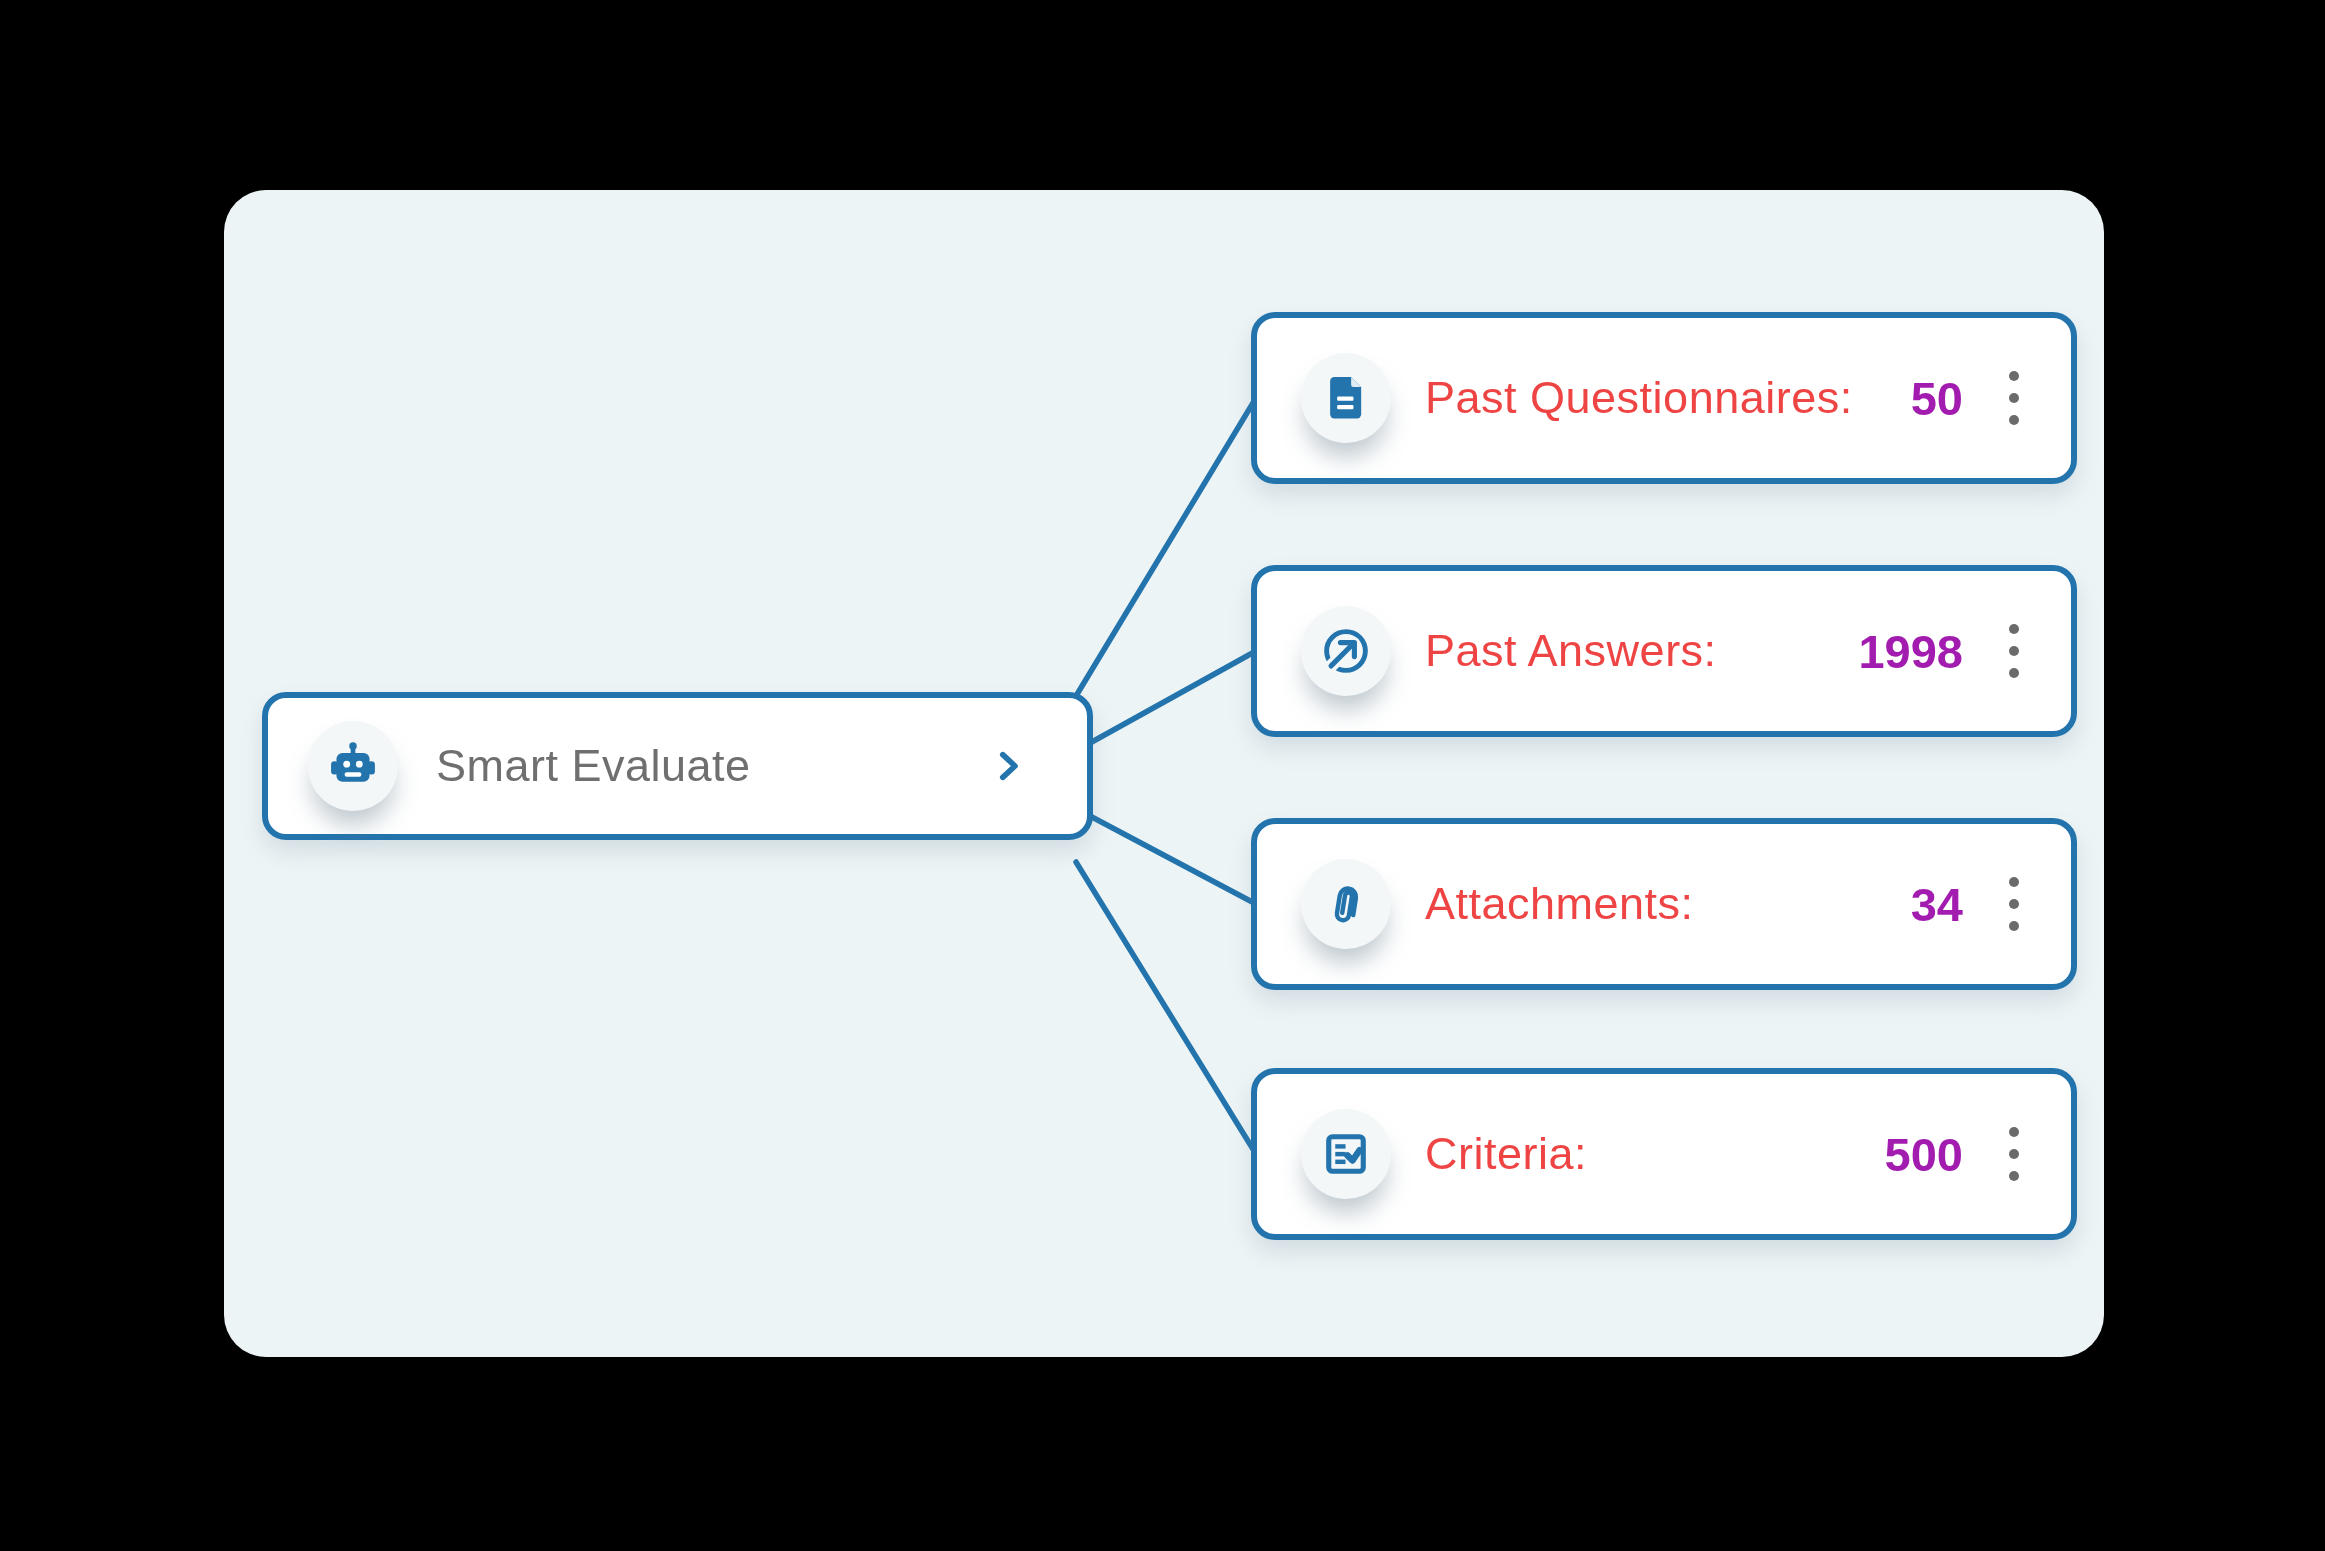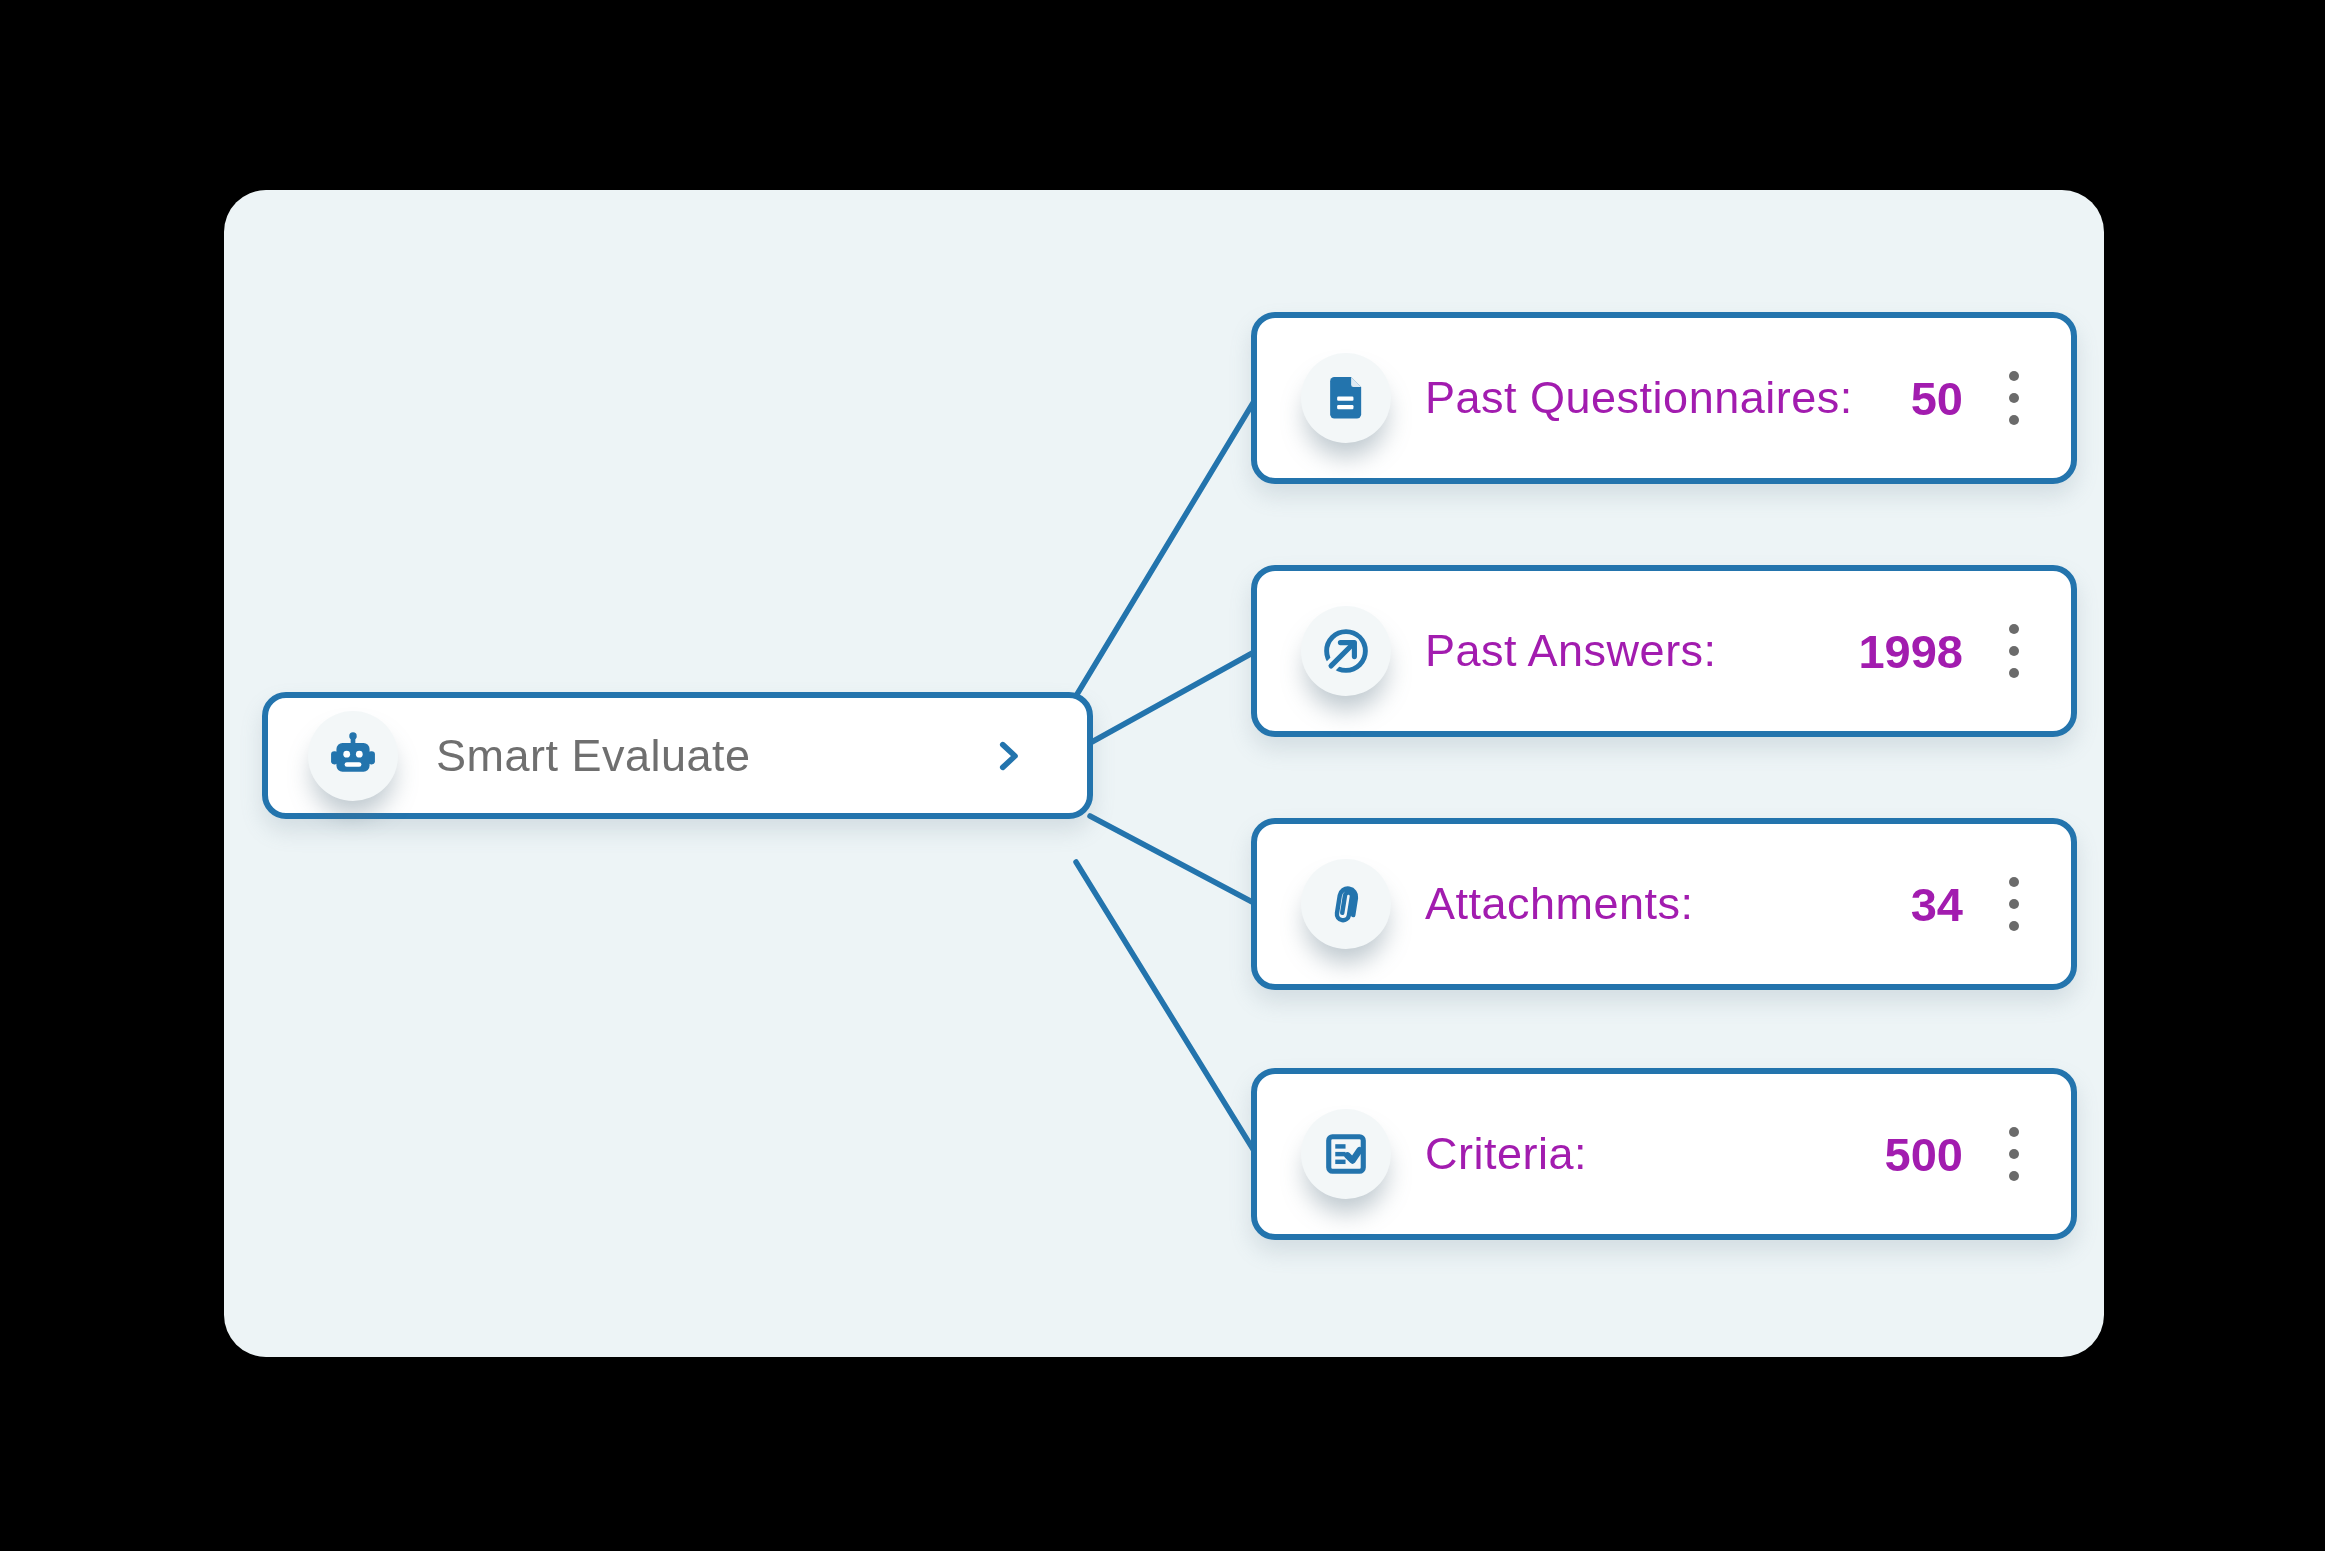--- a/index.html
+++ b/index.html
@@ -18,39 +18,39 @@
   .connectors{position:absolute;left:0;top:0;width:1880px;height:1167px;z-index:0;}
   .nodebox{
     position:absolute;z-index:1;
     box-sizing:border-box;
     background:#ffffff;
     border:6px solid #2374ad;
     border-radius:24px;
     display:flex;align-items:center;
     box-shadow:0 12px 22px rgba(110,135,150,0.20);
   }
-  .root-node{left:38px;top:502px;width:831px;height:127px;padding:0 58px 0 40px;}
+  .root-node{left:38px;top:502px;width:831px;height:148px;padding:0 58px 0 40px;}
   .card{left:1027px;width:826px;height:172px;padding:0 48px 0 44px;}
   .card1{top:122px;} .card2{top:375px;} .card3{top:628px;text-align:right;} .card4{top:878px;}
   .icon-circle{
     width:90px;height:90px;border-radius:50%;
     background:#f3f7f8;
     box-shadow:0 18px 24px -4px rgba(95,120,135,0.40);
     display:flex;align-items:center;justify-content:center;
     flex:0 0 auto;
   }
   .icon-circle svg{width:56px;height:56px;display:block;}
   .node-label{
     margin-left:38px;
     font-size:45px;color:#6f6f6f;letter-spacing:0.5px;
     white-space:nowrap;
   }
   .card-label{
     margin-left:34px;
-    font-size:45px;color:#a21caf;letter-spacing:0.5px;
+    font-size:45px;color:#ef4444;letter-spacing:0.5px;
     white-space:nowrap;
   }
   .card-value{
     margin-left:auto;
     font-size:47px;font-weight:700;color:#a21caf;
     white-space:nowrap;
   }
   .chevron{margin-left:auto;width:42px;height:42px;flex:0 0 auto;cursor:pointer;}
   .kebab{
     margin-left:42px;flex:0 0 auto;cursor:pointer;

